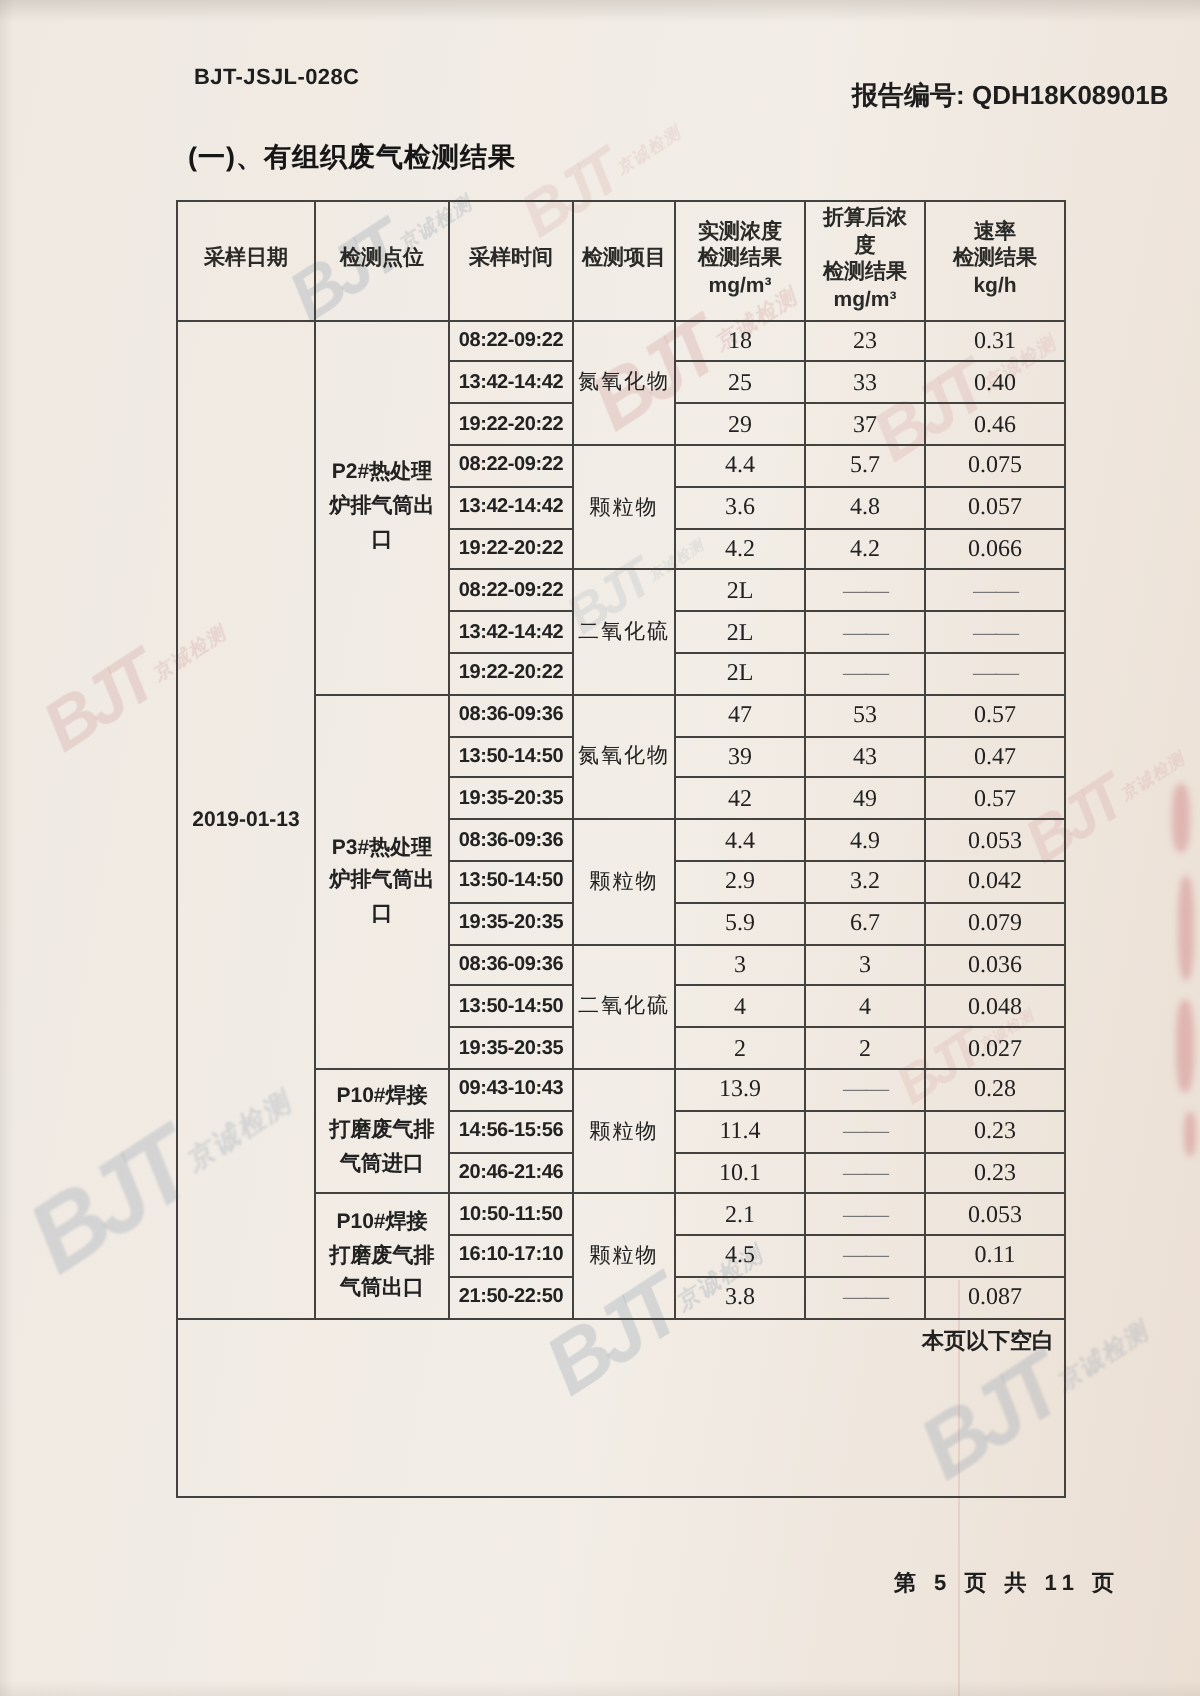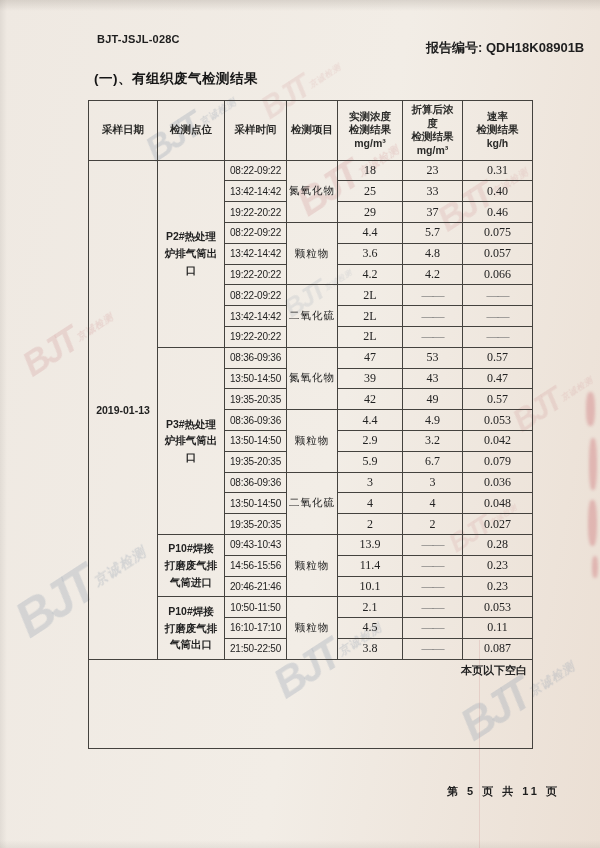--- a/index.html
+++ b/index.html
@@ -27,21 +27,21 @@
   .title { position:absolute; left:94px; top:70px; font-size:13.5px; font-weight:700;
     letter-spacing:0.5px; color:#161616; z-index:3; }
 
   
   table { position:absolute; left:88px; top:100px; width:444px; z-index:2;
     border-collapse:collapse; table-layout:fixed; background:transparent; }
   th, td { border:1px solid #44423e; }
   th { height:50px; font-size:10.5px; font-weight:700; white-space:pre-line;
     line-height:1.3; padding:2px 1px; color:#2a2a28; text-align:center; }
   td { text-align:center; vertical-align:middle; padding:0 2px; height:19.8px; color:#222; }
-  td.tm   { font-size:10px;   font-weight:400; letter-spacing:-0.2px;margin-top:36px; }
+  td.tm   { font-size:10px;   font-weight:700; letter-spacing:-0.2px;margin-top:36px; }
   td.pt   { font-size:10.5px; font-weight:700; line-height:1.6; padding:0 5px; }
   td.item { font-size:10.5px; font-weight:400; letter-spacing:1px; }
   td.date { font-size:10.5px; font-weight:700; }
   td.num  { font-family:"Liberation Serif","DejaVu Serif",serif; font-size:12px; font-weight:500; }
   td.dash { color:#777; font-weight:400; letter-spacing:-1px; }
   td.blank { height:82px; vertical-align:top; text-align:right; font-size:11px;
     font-weight:700; padding:3px 5px; }
 
   
   .footer { position:absolute; top:784px; left:0; width:560px; text-align:right;

